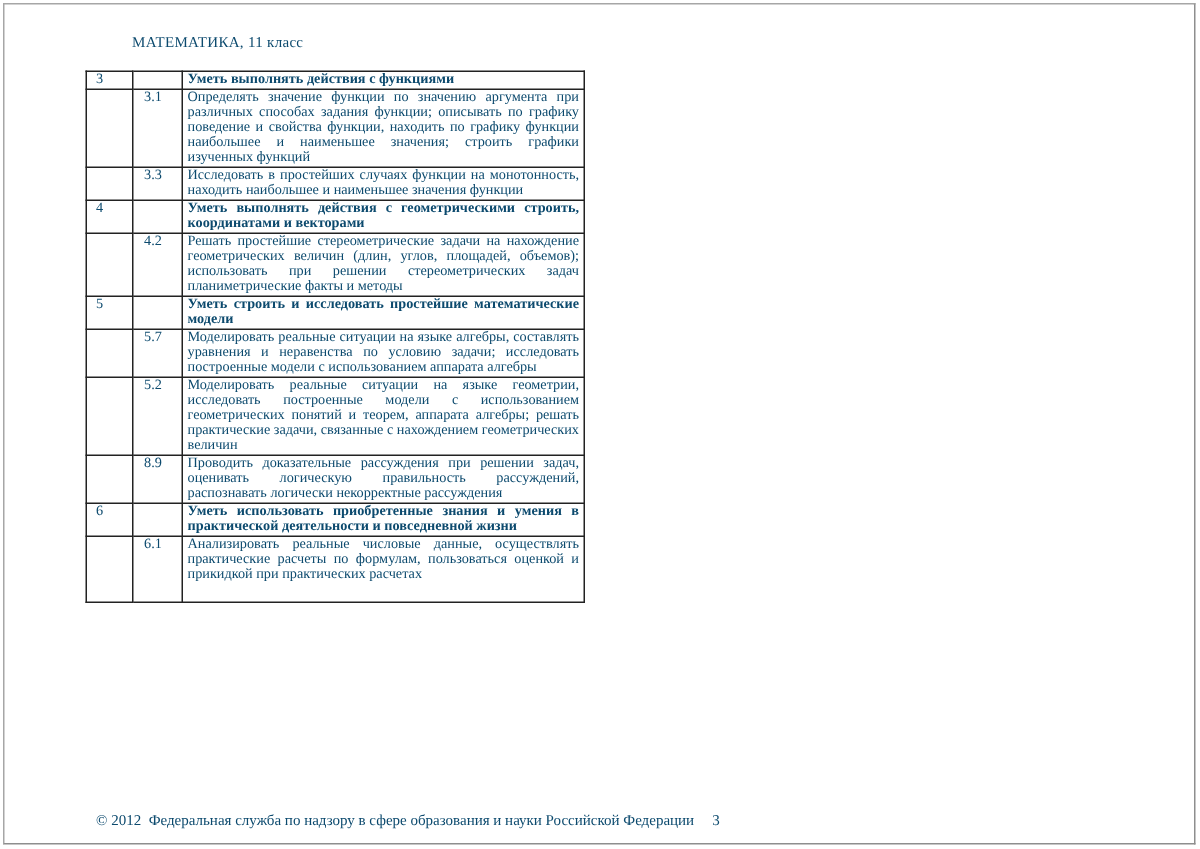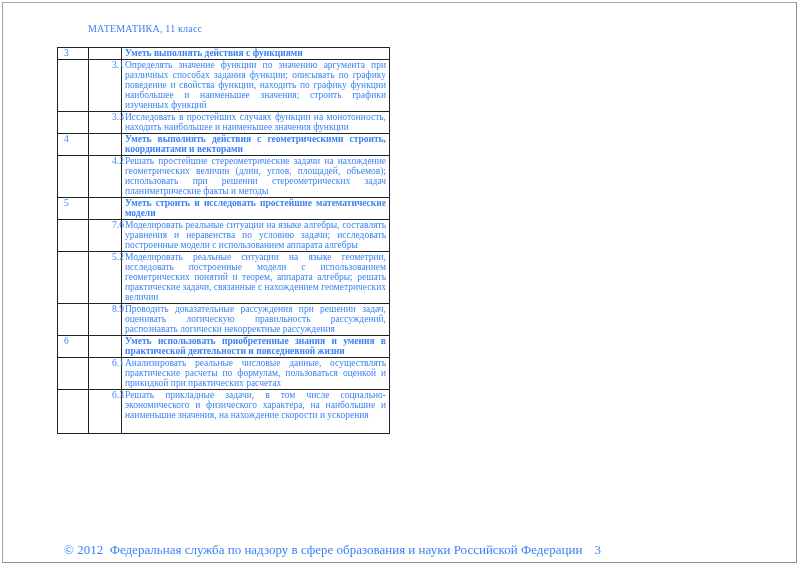--- a/index.html
+++ b/index.html
@@ -6,21 +6,21 @@
     margin: 0;
     padding: 0;
     background: #ffffff;
   }
   .screen {
     position: relative;
     width: 800px;
     height: 566px;
     background: #ffffff;
     font-family: "Liberation Serif", serif;
-    color: #3b82f6;
+    color: #0c4a6e;
     overflow: hidden;
   }
   .page-border {
     position: absolute;
     left: 2px;
     top: 2px;
     width: 793px;
     height: 559px;
     border: 1px solid #a6a6a6;
     border-right-color: #8e8e8e;
@@ -44,34 +44,34 @@
     table-layout: fixed;
   }
   .req-table td {
     border: 1px solid #222;
     vertical-align: top;
     font-size: 9.5px;
     line-height: 10px;
     padding: 0 3px 1px 3px;
   }
   .req-table td.c1 { padding-left: 6px; }
-  .req-table td.c2 { padding-left: 23px; }
+  .req-table td.c2 { padding-left: 7px; }
   .req-table td.c3 {
     text-align: justify;
     text-justify: inter-word;
   }
   .req-table td.section-title {
     font-weight: bold;
   }
   .req-table tr:last-child td { padding-bottom: 13px; }
   .doc-footer {
     position: absolute;
     left: 64px;
     top: 542px;
-    font-size: 13px;
+    font-size: 10px;
     white-space: nowrap;
     display: flex;
     align-items: flex-end;
   }
   .doc-footer .pagenum {
     margin-left: 12px;
   }
 </style>
 </head>
 <body>
@@ -113,21 +113,21 @@
           <td class="c2">4.2</td>
           <td class="c3">Решать простейшие стереометрические задачи на нахождение геометрических величин (длин, углов, площадей, объемов); использовать при решении стереометрических задач планиметрические факты и методы</td>
         </tr>
         <tr>
           <td class="c1">5</td>
           <td class="c2"></td>
           <td class="c3 section-title">Уметь строить и исследовать простейшие математические модели</td>
         </tr>
         <tr>
           <td class="c1"></td>
-          <td class="c2">7.6</td>
+          <td class="c2">5.7</td>
           <td class="c3">Моделировать реальные ситуации на языке алгебры, составлять уравнения и неравенства по условию задачи; исследовать построенные модели с использованием аппарата алгебры</td>
         </tr>
         <tr>
           <td class="c1"></td>
           <td class="c2">5.2</td>
           <td class="c3">Моделировать реальные ситуации на языке геометрии, исследовать построенные модели с использованием геометрических понятий и теорем, аппарата алгебры; решать практические задачи, связанные с нахождением геометрических величин</td>
         </tr>
         <tr>
           <td class="c1"></td>
           <td class="c2">8.9</td>
@@ -136,25 +136,20 @@
         <tr>
           <td class="c1">6</td>
           <td class="c2"></td>
           <td class="c3 section-title">Уметь использовать приобретенные знания и умения в практической деятельности и повседневной жизни</td>
         </tr>
         <tr>
           <td class="c1"></td>
           <td class="c2">6.1</td>
           <td class="c3">Анализировать реальные числовые данные, осуществлять практические расчеты по формулам, пользоваться оценкой и прикидкой при практических расчетах</td>
         </tr>
-        <tr>
-          <td class="c1"></td>
-          <td class="c2">6.3</td>
-          <td class="c3">Решать прикладные задачи, в том числе социально-экономического и физического характера, на наибольшие и наименьшие значения, на нахождение скорости и ускорения</td>
-        </tr>
       </tbody>
   </table>
 
   <div class="doc-footer">
     <span>© 2012&nbsp;&nbsp;Федеральная служба по надзору в сфере образования и науки Российской Федерации</span>
     <span class="pagenum">3</span>
   </div>
 </div>
 
 </body></html>

